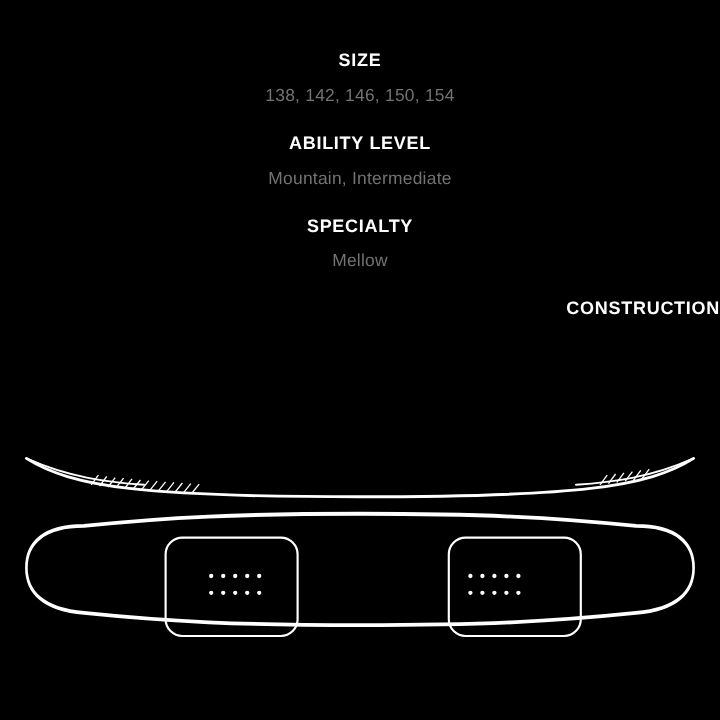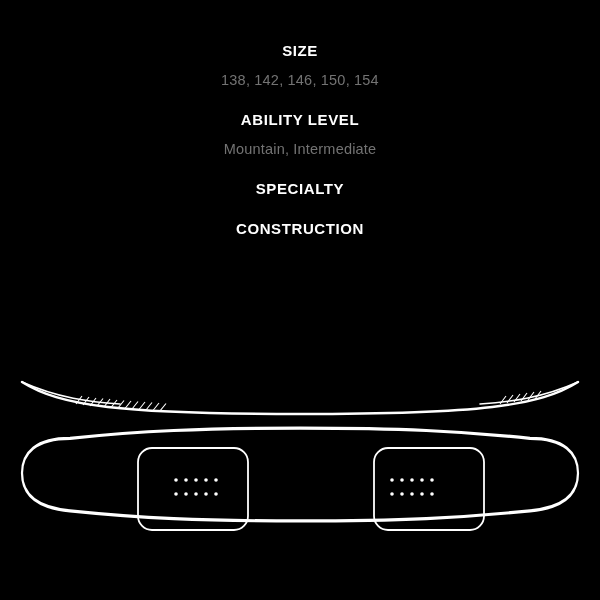--- a/index.html
+++ b/index.html
@@ -43,20 +43,21 @@
   .spec-value {
     font-size: 14.5px;
     font-weight: normal;
     color: #737373;
     margin-top: 11px;
     line-height: 18px;
     letter-spacing: 0.2px;
   }
   .spec-block.last {
     margin-bottom: 0;
+    text-align: right;
   }
   .board-area {
     position: absolute;
     left: 0;
     top: 360px;
     width: 600px;
     height: 240px;
   }
   svg.board {
     display: block;
@@ -75,20 +76,21 @@
     </div>
 
 
     <div class="spec-block">
       <div class="spec-label">ABILITY LEVEL</div>
       <div class="spec-value">Mountain,  Intermediate</div>
     </div>
 
     <div class="spec-block">
       <div class="spec-label">SPECIALTY</div>
+      <div class="spec-value">Mellow</div>
     </div>
 
     <div class="spec-block last">
       <div class="spec-label">CONSTRUCTION</div>
     </div>
 
   </div>
 
   <div class="board-area">
     <svg class="board" width="600" height="240" viewBox="0 0 600 240" xmlns="http://www.w3.org/2000/svg">

